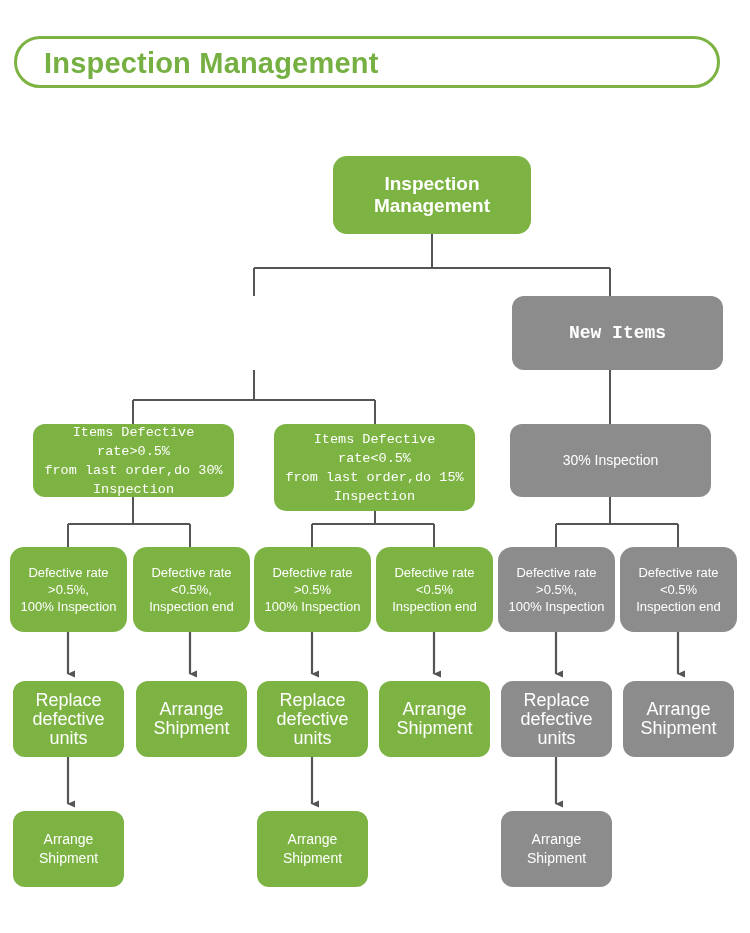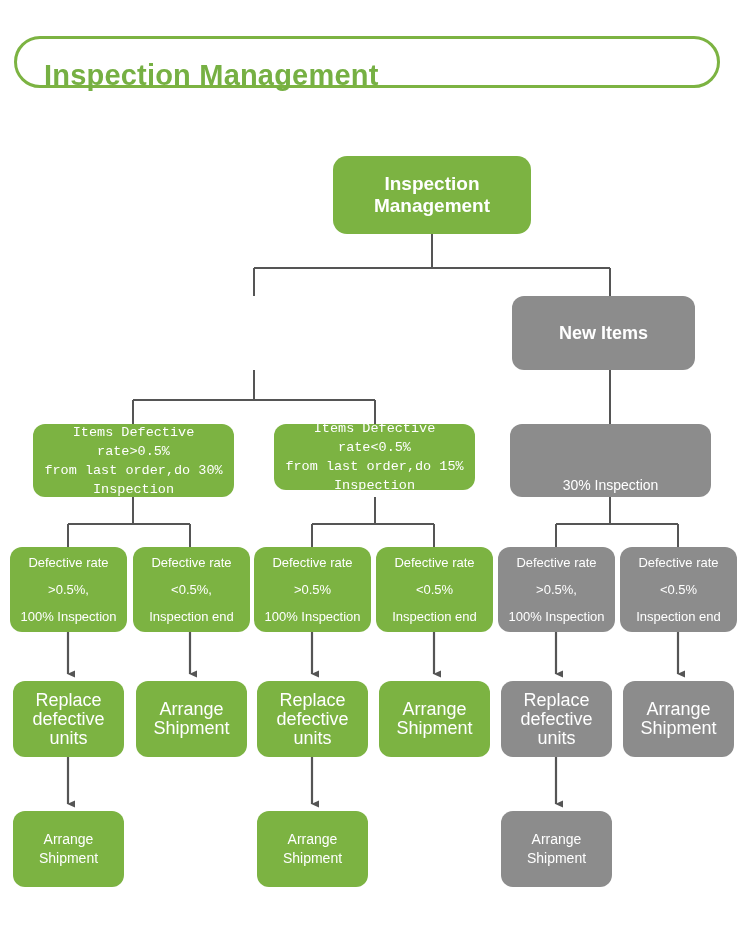--- a/index.html
+++ b/index.html
@@ -11,42 +11,42 @@
 
   
   .header-banner{
     position:absolute;left:14px;top:36px;width:706px;height:52px;
     border:3px solid #7cb342;border-radius:26px;background:#ffffff;
     box-sizing:border-box;
   }
   .header-title{
     position:absolute;left:44px;top:46px;width:640px;height:34px;
     font-size:29px;font-weight:bold;color:#76b043;
-    letter-spacing:.2px;line-height:34px;white-space:nowrap;margin-top:12px;
+    letter-spacing:.2px;line-height:34px;white-space:nowrap;
   }
 
   
   #wires{position:absolute;left:0;top:0;width:750px;height:933px;pointer-events:none;}
 
   
   .node{
     position:absolute;box-sizing:border-box;border-radius:12px;
     display:flex;align-items:center;justify-content:center;text-align:center;
     color:#ffffff;padding:2px 3px;z-index:3;
   }
   .node .txt{display:block;width:100%;}
   .green{background:#7cb342;}
   .gray{background:#8c8c8c;}
 
   .n-root{border-radius:14px;}
   .lvl1{font-size:19px;font-weight:bold;line-height:22px;}
   .lvl2{font-size:18px;font-weight:bold;line-height:22px;}
   .lvl3{font-size:13.5px;font-weight:normal;line-height:19px;font-family:Liberation Mono, monospace;}
-  .lvl3b{font-size:14px;font-weight:normal;line-height:19px;align-items:flex-end;}
-  .lvl4{font-size:13px;font-weight:normal;line-height:27px;}
+  .lvl3b{font-size:14px;font-weight:normal;line-height:19px;}
+  .lvl4{font-size:13px;font-weight:normal;line-height:17px;border-radius:14px;}
   .lvl5{font-size:18px;font-weight:normal;line-height:19px;}
   .lvl6{font-size:14px;font-weight:normal;line-height:19px;}
 </style>
 </head>
 <body>
 
 <div id="stage">
 
   <div class="header-banner"></div>
   <div class="header-title">Inspection Management</div>
@@ -98,28 +98,28 @@
       <path d="M68,757 L68,804" marker-end="url(#ah)"></path>
       <path d="M312,757 L312,804" marker-end="url(#ah)"></path>
       <path d="M556,757 L556,804" marker-end="url(#ah)"></path>
     </g>
   </svg>
 
   <div class="node green n-root lvl1" style="left:333px;top:156px;width:198px;height:78px;">
     <span class="txt">Inspection<br>Management</span>
   </div>
 
-  <div class="node gray lvl2" style="left:512px;top:296px;width:183px;height:74px;">
+  <div class="node gray lvl2" style="left:512px;top:296px;width:211px;height:74px;font-family:Liberation Mono, monospace;">
     <span class="txt">New Items</span>
   </div>
 
   <div class="node green lvl3" style="left:33px;top:424px;width:201px;height:73px;">
     <span class="txt">Items Defective rate&gt;0.5%<br>from last order,do 30%<br>Inspection</span>
   </div>
-  <div class="node green lvl3" style="left:274px;top:424px;width:201px;height:66px;">
+  <div class="node green lvl3" style="left:274px;top:424px;width:201px;height:87px;">
     <span class="txt">Items Defective rate&lt;0.5%<br>from last order,do 15%<br>Inspection</span>
   </div>
   <div class="node gray lvl3b" style="left:510px;top:424px;width:201px;height:73px;">
     <span class="txt">30% Inspection</span>
   </div>
 
   <div class="node green lvl4" style="left:10px;top:547px;width:117px;height:85px;">
     <span class="txt">Defective rate<br>&gt;0.5%,<br>100% Inspection</span>
   </div>
   <div class="node green lvl4" style="left:133px;top:547px;width:117px;height:85px;">

